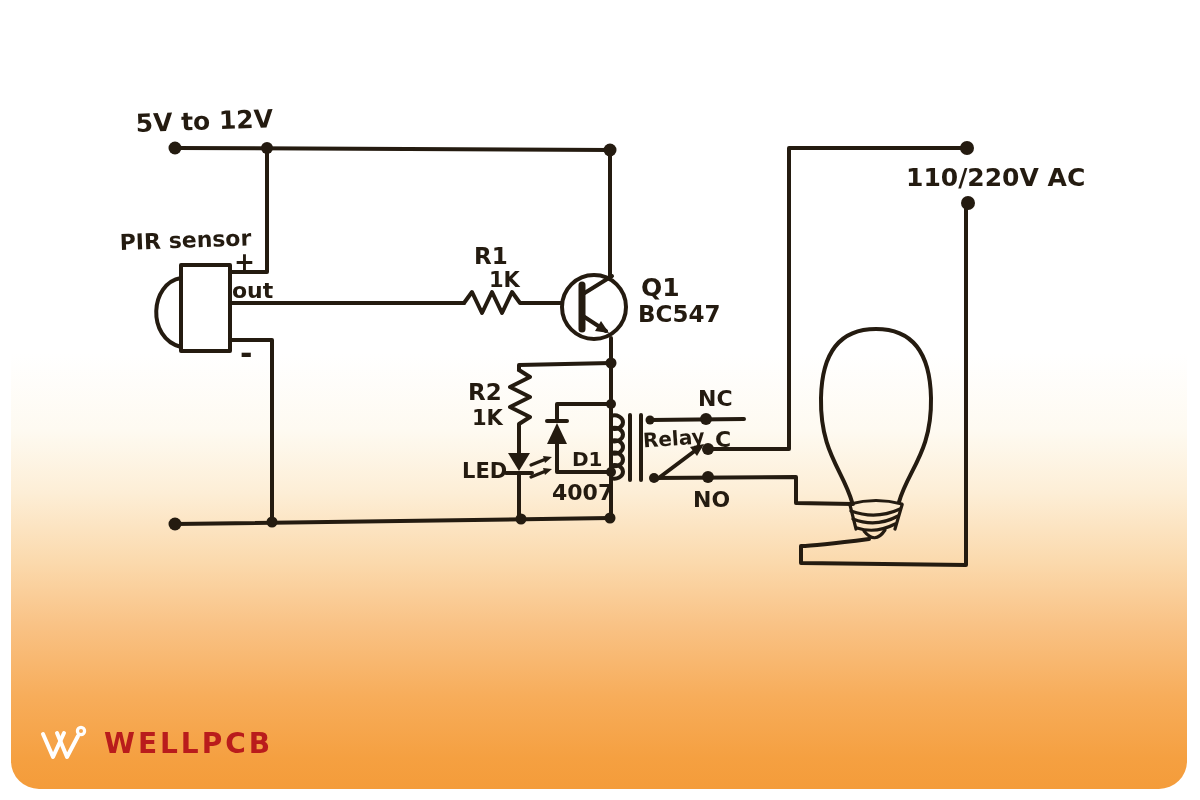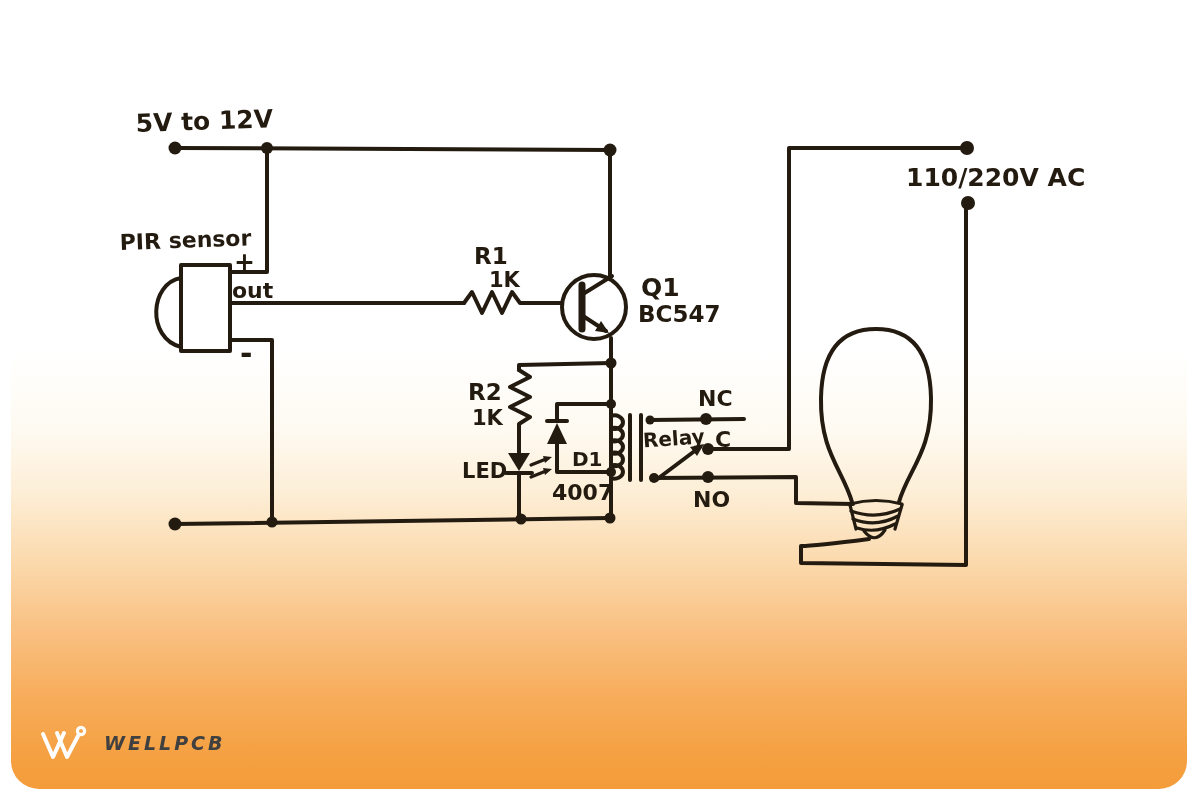--- a/index.html
+++ b/index.html
@@ -30,24 +30,23 @@
   }
   .ink{stroke:#241b10;fill:none;stroke-width:4;stroke-linecap:round;stroke-linejoin:round;}
   .ink-thick{stroke:#241b10;fill:none;stroke-width:7;stroke-linecap:round;}
   .ink-thin{stroke:#241b10;fill:none;stroke-width:3.2;stroke-linecap:round;stroke-linejoin:round;}
   .ink-fill{fill:#241b10;stroke:none;}
   .logo{
     position:absolute;left:38px;bottom:36px;
     display:flex;align-items:center;gap:12px;
   }
   .logo-text{
-    color:#404040;font-size:19px;font-weight:800;
+    color:#b91c1c;font-size:28px;font-weight:800;
     letter-spacing:3px;
     font-family:"DejaVu Sans", sans-serif;
-    font-style:italic;
   }
 </style>
 </head>
 <body>
 
 <div class="card"></div>
 
 <svg class="schematic" width="1200" height="800" viewBox="0 0 1200 800">
 
   <g>

